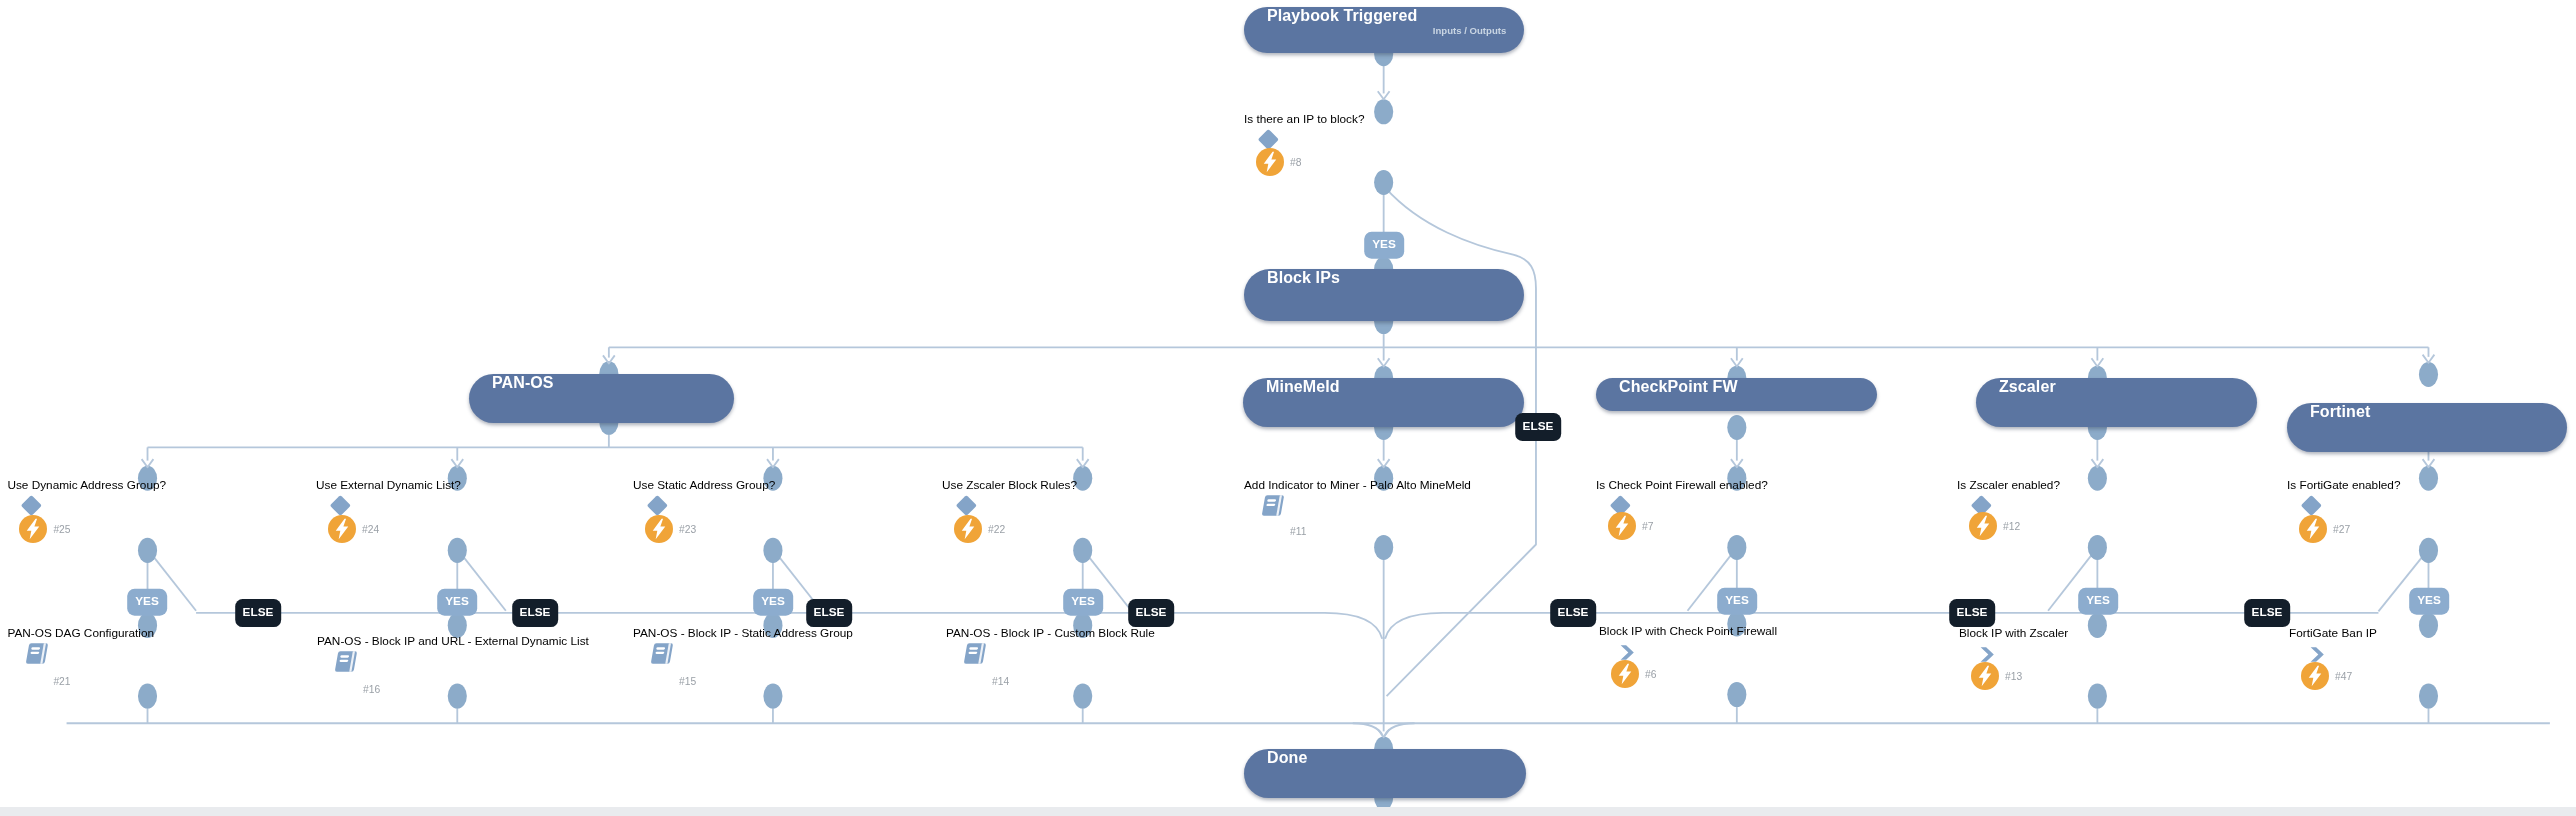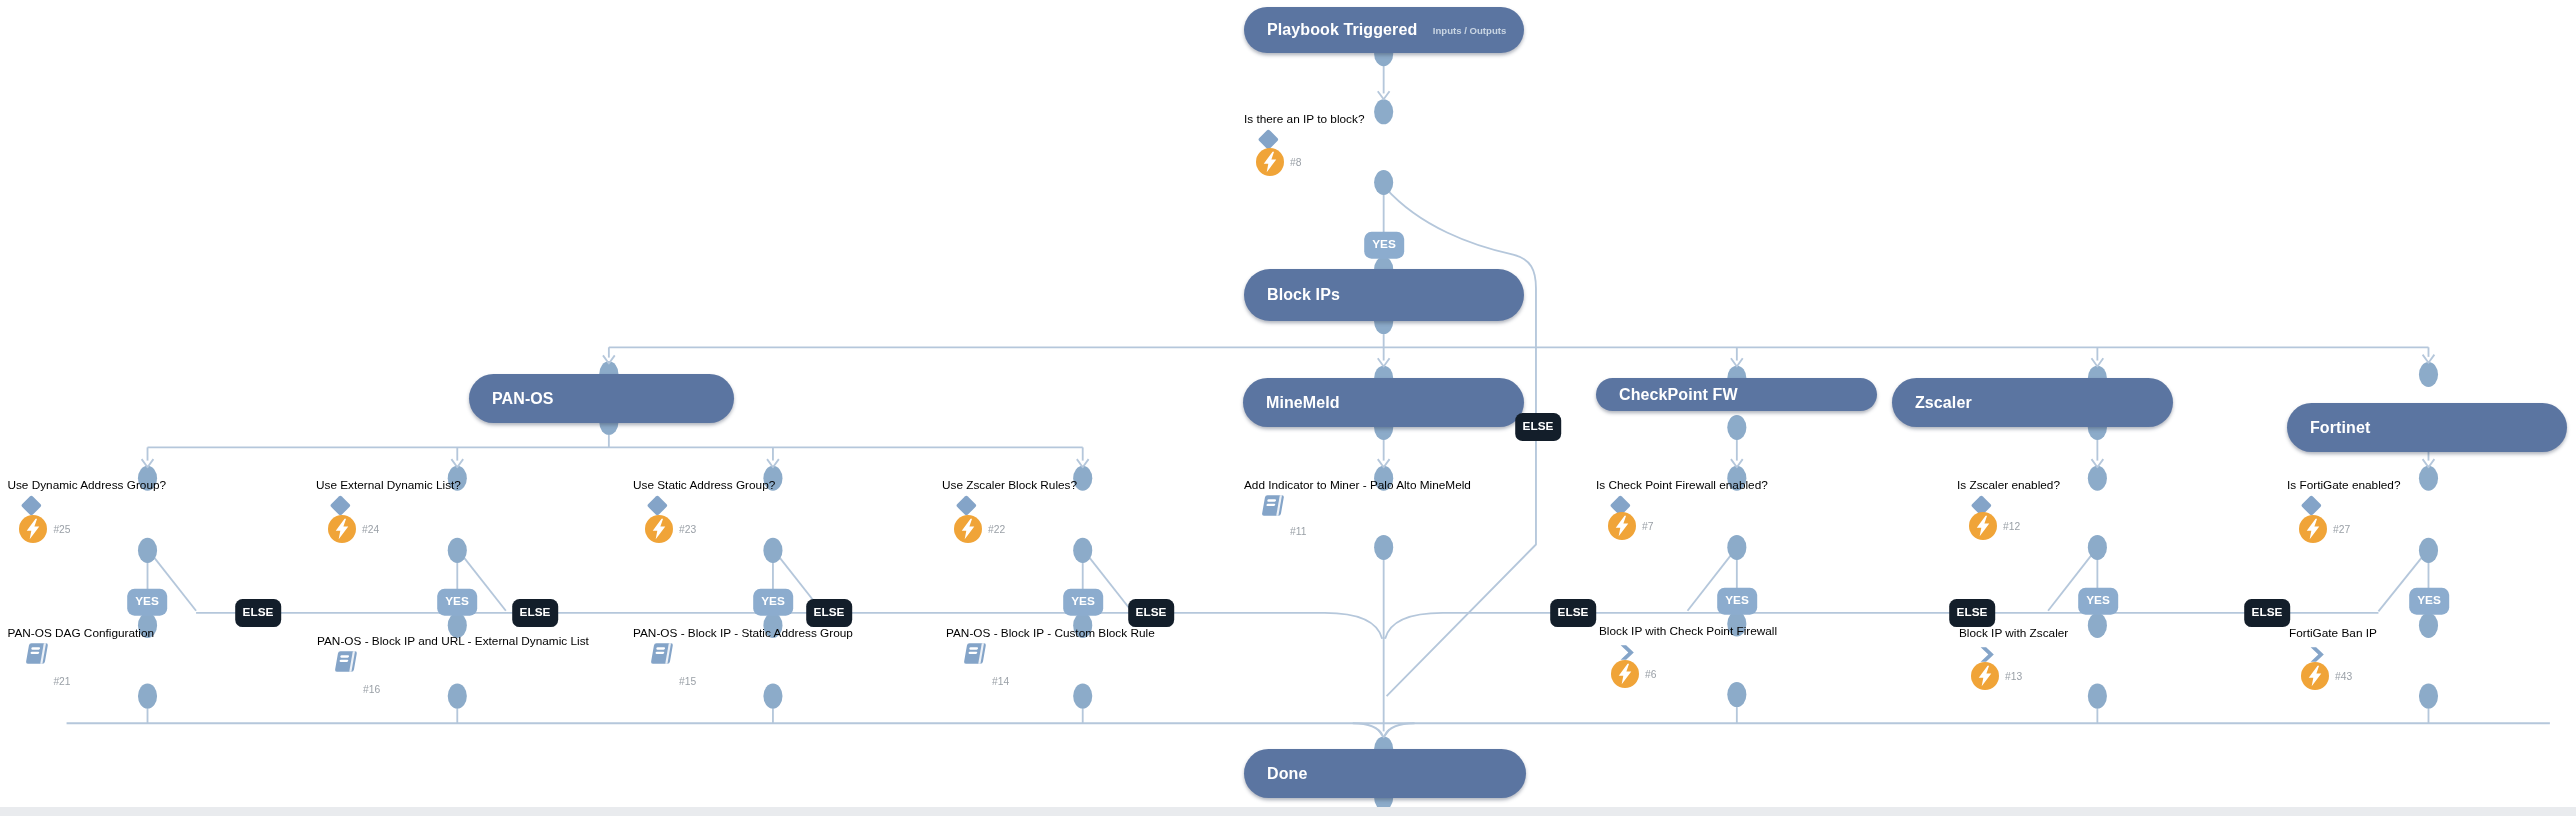--- a/index.html
+++ b/index.html
@@ -9,22 +9,23 @@
   }
   html,body{margin:0;padding:0;background:var(--bg);}
   #canvas{
     position:relative; width:2576px; height:816px; background:var(--bg);
     font-family:"Liberation Sans", sans-serif; overflow:hidden;
   }
   #wires{position:absolute;left:0;top:0;}
   .node{position:absolute;box-sizing:border-box;}
   .section{
     background:var(--pill); border-radius:26.5px; color:var(--pill-text);
-    display:flex; align-items:center; padding:0 17.7px 0 23px;
+    display:flex; padding:0 17.7px 0 23px;
     box-shadow:0 2.2px 3.7px rgba(50,60,85,.38);
+    flex-direction:column;
   }
   .sec-title{font-size:16px;font-weight:700;letter-spacing:0.1px;}
   .io-link{margin-left:auto;font-size:9.6px;font-weight:700;color:var(--io);cursor:pointer;}
   .icon-diamond{position:absolute;left:17px;top:20px;width:14.7px;height:14.7px;background:var(--icon);transform:rotate(45deg);border-radius:2.2px;}
   .icon-bolt{position:absolute;left:11.8px;bottom:7.4px;width:28px;height:28px;}
   .icon-bolt svg{display:block;width:100%;height:100%;}
   .icon-book{position:absolute;left:13.2px;top:14.7px;width:29px;height:25px;}
   .icon-book svg{display:block;width:100%;height:100%;}
   .icon-chevron{position:absolute;left:17.7px;top:19px;width:19px;height:19px;}
   .icon-chevron svg{display:block;width:100%;height:100%;}
@@ -177,21 +178,21 @@
       </div>
       <div class="node section" style="left: 469px; top: 374px; width: 265px; height: 49px;">
         <span class="sec-title">PAN-OS</span>
       </div>
       <div class="node section" style="left: 1243px; top: 378px; width: 281px; height: 49px;">
         <span class="sec-title">MineMeld</span>
       </div>
       <div class="node section" style="left: 1596px; top: 378px; width: 281px; height: 33px;">
         <span class="sec-title">CheckPoint FW</span>
       </div>
-      <div class="node section" style="left: 1892px; top: 378px; width: 281px; height: 49px;">
+      <div class="node section" style="left: 1976px; top: 378px; width: 281px; height: 49px;">
         <span class="sec-title">Zscaler</span>
       </div>
       <div class="node section" style="left: 2287px; top: 375px; width: 280px; height: 49px; margin-top: 28px;">
         <span class="sec-title">Fortinet</span>
       </div>
       <div class="node condition" style="left: 7.4px; top: 478px; width: 282px; height: 72px;">
         <span class="icon-diamond"></span>
         <div class="title">Use Dynamic Address Group?</div>
         <span class="icon-bolt">
           <svg viewBox="0 0 38 38">
@@ -373,21 +374,21 @@
             <path d="M5 3 H12.5 L23 13 L12.5 23 H5 L15.5 13 Z" fill="#84a4c8"></path>
           </svg>
         </span>
         <div class="title">FortiGate Ban IP</div>
         <span class="icon-bolt">
           <svg viewBox="0 0 38 38">
             <circle cx="19" cy="19" r="19" fill="#f0a438"></circle>
             <path d="M22.5 5 L10.5 21.5 L16.7 21.5 L14.5 33 L27.5 15.5 L20.9 15.5 L24.5 5 Z" fill="#fff"></path>
           </svg>
         </span>
-        <span class="num">#43</span>
+        <span class="num">#47</span>
       </div>
       <div class="node section" style="left: 1244px; top: 749px; width: 282px; height: 49px;">
         <span class="sec-title">Done</span>
       </div>
     </div>
   <div id="badges-layer">
       <div class="badge yes" style="left: 1384px; top: 245px;">YES</div>
       <div class="badge yes" style="left: 147px; top: 602px;">YES</div>
       <div class="badge yes" style="left: 457px; top: 602px;">YES</div>
       <div class="badge yes" style="left: 773px; top: 602px;">YES</div>

